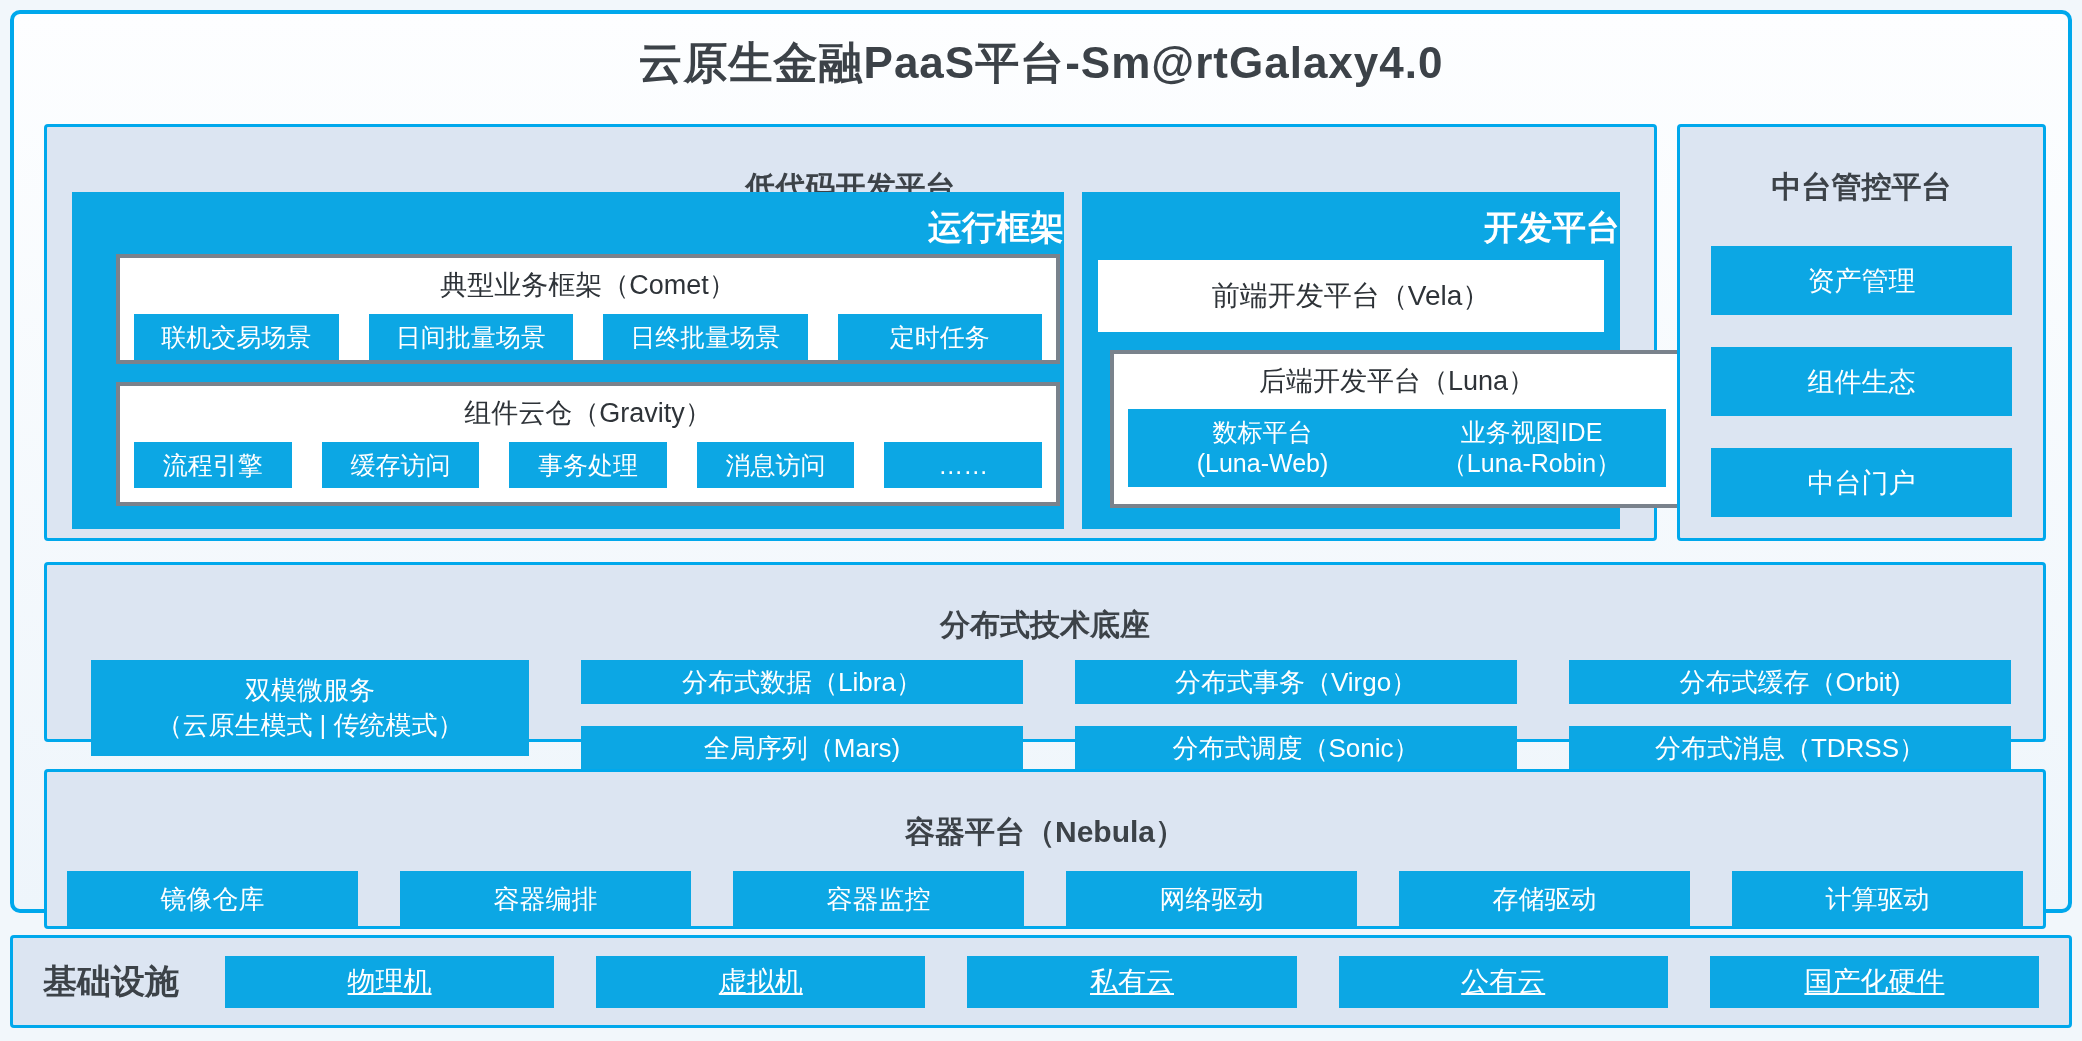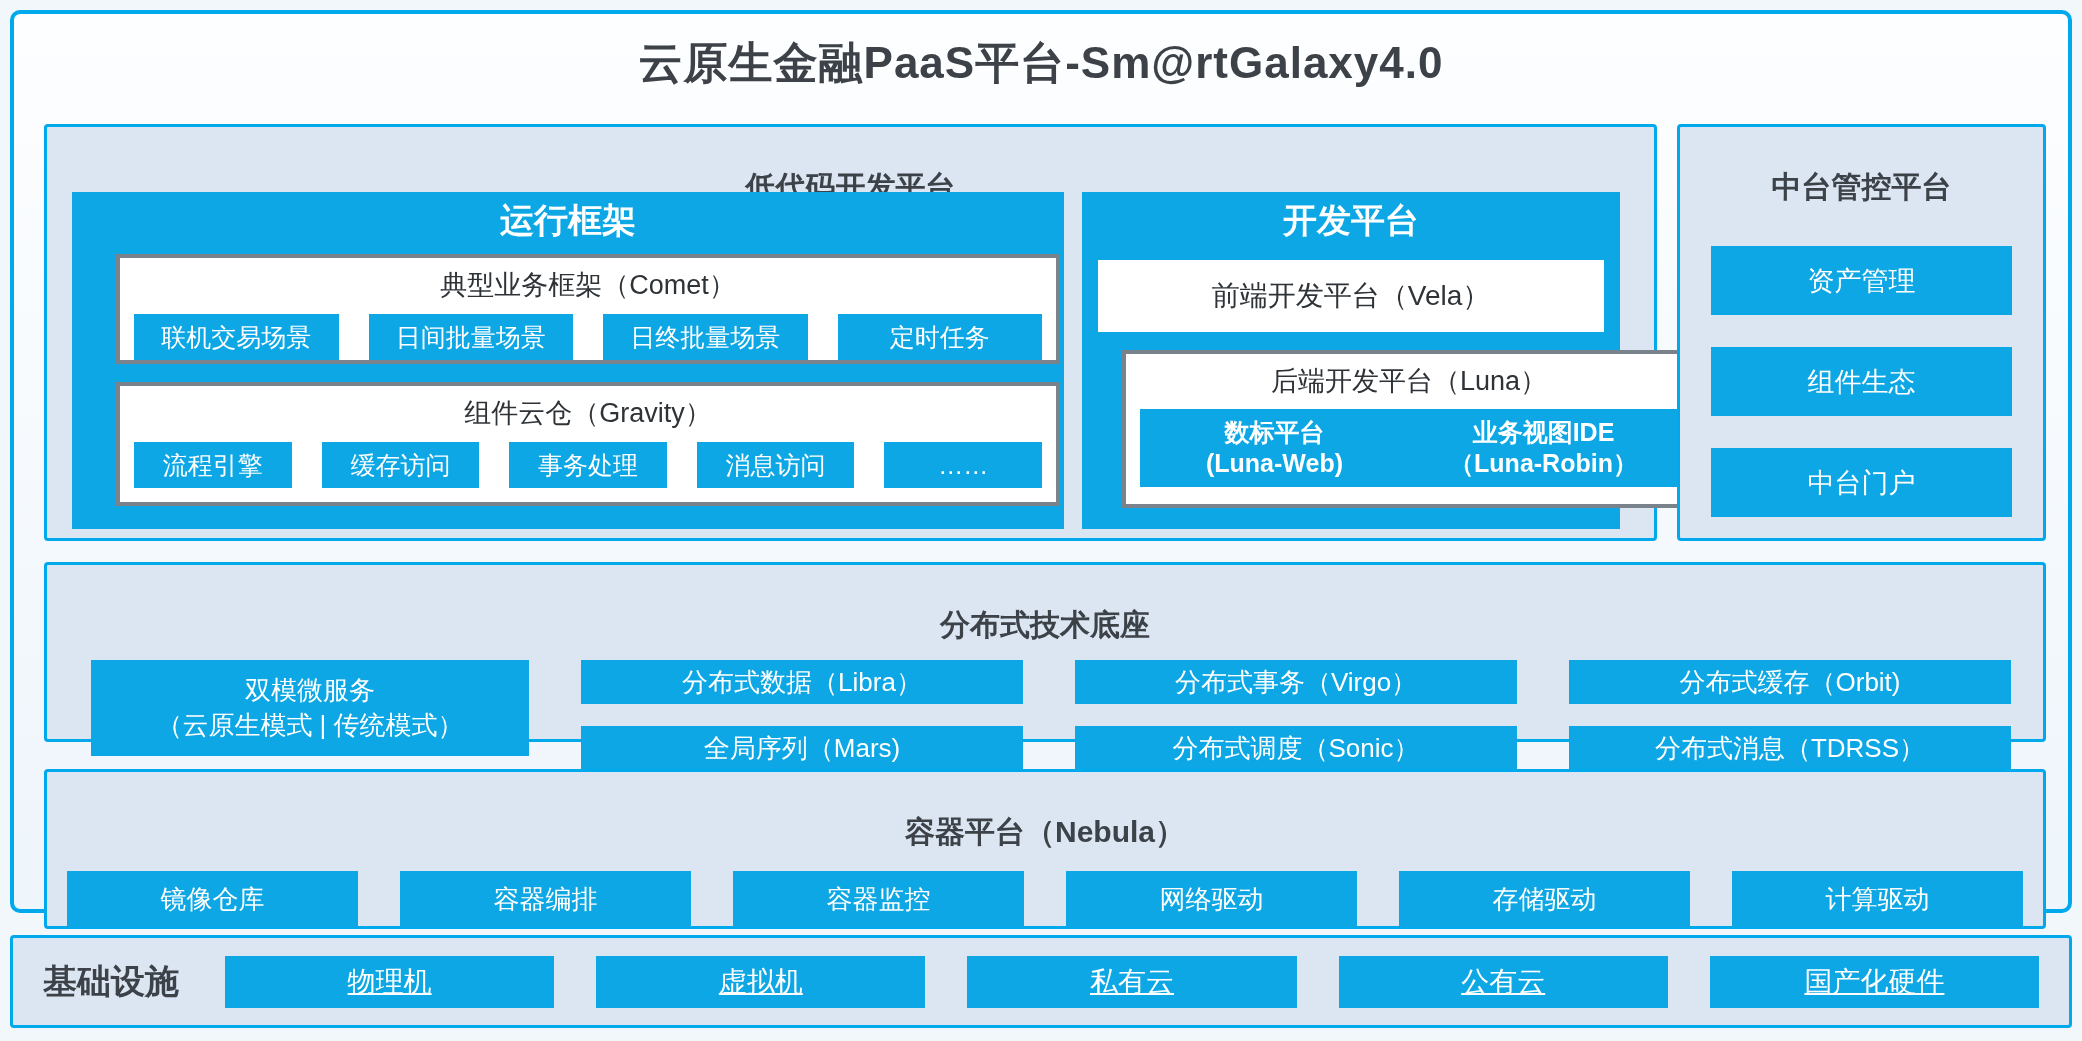--- a/index.html
+++ b/index.html
@@ -32,43 +32,43 @@
   .panel-infra {
     position:absolute; left:10px; top:935px; width:2062px; height:93px;
     background:#DCE5F2; border:3px solid #00A8EC; border-radius:4px;
     display:flex; align-items:center; gap:42px; padding:0 30px;
   }
 
   
   .subpanel { position:absolute; background:#0CA7E4; }
   .subpanel-runtime { left:25px;   top:65px; width:992px; height:337px; }
   .subpanel-dev     { left:1035px; top:65px; width:538px; height:337px; }
-  .subpanel-title { text-align:center; color:#ffffff; font-size:34px; font-weight:bold; padding-top:6px; }
+  .subpanel-title { text-align:right; color:#ffffff; font-size:34px; font-weight:bold; padding-top:13px; }
 
   
   .white-box { position:absolute; background:#ffffff; }
   .gray-border { border:4px solid #7A828C;margin-left:20px; }
   .box-comet   { left:24px; top:62px;  width:944px; height:110px; }
   .box-gravity { left:24px; top:190px; width:944px; height:124px; }
   .box-title { text-align:center; font-size:27px; color:#2E3338; padding-top:9px; }
 
   .btn-row { display:flex; gap:30px; padding:11px 14px 0 14px; }
   .btn {
     background:#0CA7E4; color:#ffffff; font-size:25px;
     display:flex; align-items:center; justify-content:center; text-align:center;
   }
   .btn-row .btn { flex:1; height:46px; }
 
   .box-vela {
     left:16px; top:68px; width:506px; height:72px;
     display:flex; align-items:center; justify-content:center;
     font-size:28px; color:#2E3338;
   }
-  .box-luna { left:20px; top:158px; width:574px; height:158px; }
-  .luna-row { display:flex; gap:0; padding:10px 14px 0 14px;font-weight:bold; }
+  .box-luna { left:8px; top:158px; width:574px; height:158px; }
+  .luna-row { display:flex; gap:0; padding:10px 14px 0 14px; }
   .luna-row .btn { flex:1; height:78px; flex-direction:column; line-height:1.25; font-size:25px; }
 
   
   .mid-buttons { display:flex; flex-direction:column; gap:32px; padding:38px 31px 0 31px; }
   .mid-buttons .btn { height:69px; font-size:27px; }
 
   
   .dist-row { display:flex; gap:52px; padding:14px 32px 0 44px; }
   .btn-dual {
     width:438px; height:96px; flex:none;

